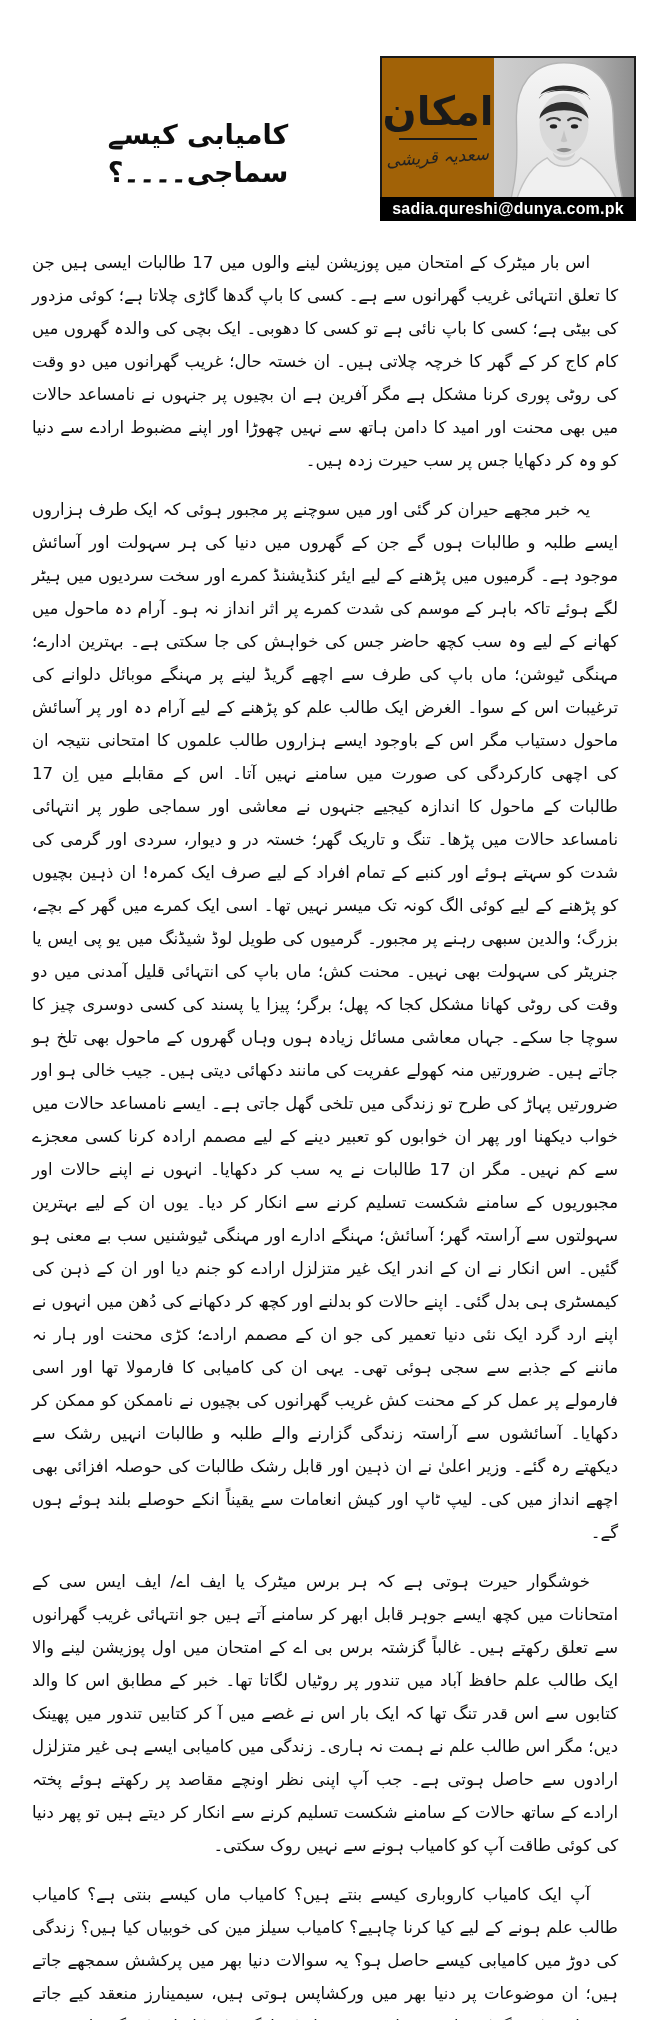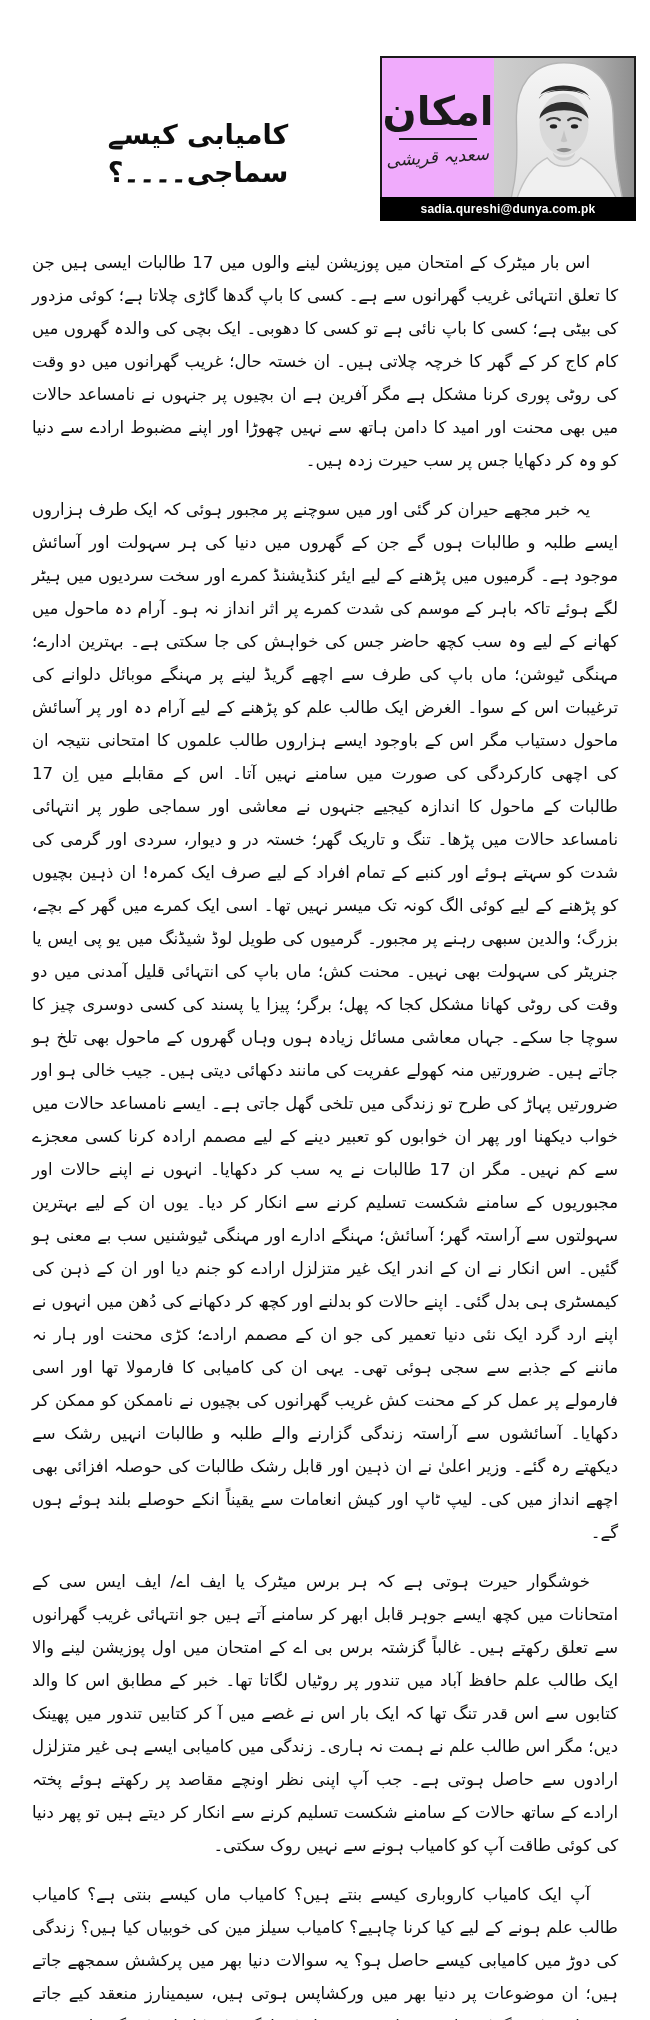--- a/index.html
+++ b/index.html
@@ -10,21 +10,21 @@
     background:#ffffff;
     color:#111;
     overflow:hidden;
     font-family:"DejaVu Sans",sans-serif;
   }
   
   #masthead{
     position:absolute;top:56px;right:14px;
     width:252px;height:141px;
     border:2px solid #1a1a1a;
-    background:#f0abfc;
+    background:#a16207;
     display:flex;flex-direction:row;
   }
   #masthead .title-col{
     width:112px;height:100%;
     display:flex;flex-direction:column;align-items:center;justify-content:center;
     direction:rtl;
   }
   .column-title{
     font-size:40px;font-weight:bold;line-height:1.05;
     color:#1a1a1a;letter-spacing:0;
@@ -37,21 +37,21 @@
   }
   #portrait{width:140px;height:100%;overflow:hidden;}
   #portrait svg{display:block;width:100%;height:100%;}
   #email-bar{
     position:absolute;top:197px;right:14px;
     width:256px;height:24px;
     background:#000;
     color:#fff;
     display:flex;align-items:center;justify-content:center;
     font-family:"Liberation Sans",sans-serif;
-    font-weight:bold;font-size:12px;letter-spacing:.2px;margin-left:44px;
+    font-weight:bold;font-size:16px;letter-spacing:.2px;margin-left:44px;
   }
   
   #headline{
     position:absolute;top:116px;left:58px;width:280px;
     direction:rtl;text-align:center;
     font-size:27px;font-weight:bold;color:#0d0d0d;
     line-height:1.4;
   }
   
   #article{

